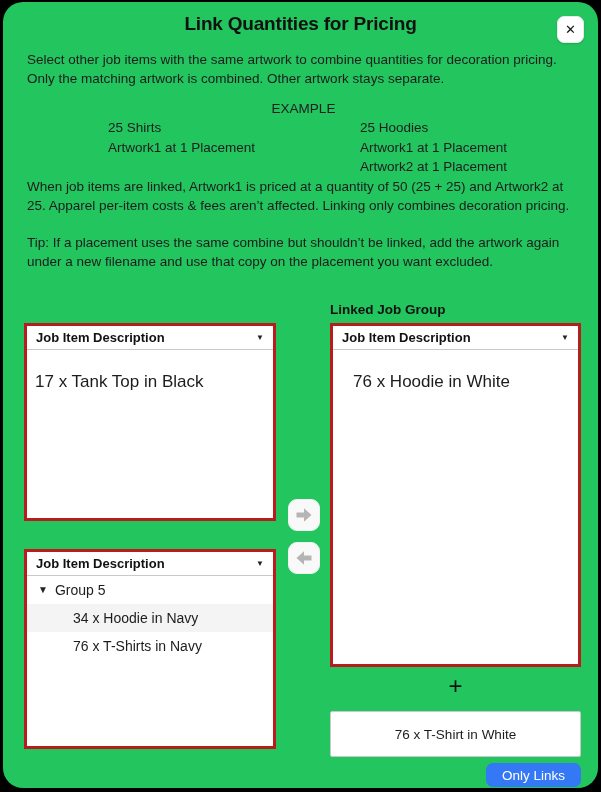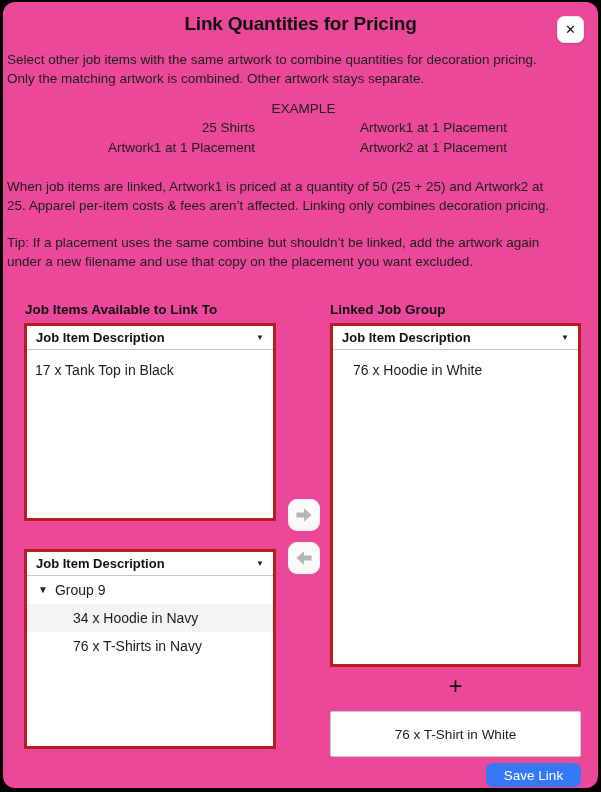--- a/index.html
+++ b/index.html
@@ -2,59 +2,59 @@
 <html><head>
 <meta charset="utf-8">
 <style>
   html,body{margin:0;padding:0;}
   body{
     width:601px;height:792px;background:#000;position:relative;overflow:hidden;
     font-family:"Liberation Sans","DejaVu Sans",sans-serif;color:#1d1d1f;
   }
   .dialog{
     position:absolute;left:3px;top:2px;right:3px;bottom:4px;
-    background:#ec4899;border-radius:12px;
+    background:#22c55e;border-radius:20px;
   }
   .title{
     position:absolute;top:11px;left:0;width:100%;text-align:center;
     font-size:19px;font-weight:700;color:#111;letter-spacing:-0.2px;
   }
   .close-btn{
     position:absolute;top:14px;right:14px;width:25px;height:25px;
     background:#fff;border:1px solid #e9e9e9;border-radius:7px;
     box-shadow:0 1px 2px rgba(0,0,0,0.15);
     display:flex;align-items:center;justify-content:center;
     font-size:13px;font-weight:700;color:#111;cursor:pointer;
   }
-  .para{position:absolute;left:4px;width:557px;font-size:13.5px;line-height:18.5px;color:#1c1c1e;}
+  .para{position:absolute;left:24px;width:557px;font-size:13.5px;line-height:18.5px;color:#1c1c1e;}
   .intro{top:49px;}
   .explanation{top:176px;}
   .tip{top:232px;}
   .example-heading{position:absolute;top:99px;left:0;width:601px;text-align:center;font-size:13.5px;}
-  .example-col{position:absolute;top:116px;font-size:13.5px;line-height:19.5px;text-align:right;}
+  .example-col{position:absolute;top:116px;font-size:13.5px;line-height:19.5px;}
   .example-left{left:105px;}
   .example-right{left:357px;}
   .section-label{position:absolute;font-size:13.5px;font-weight:700;color:#111;}
   .lbl-available{left:22px;top:300px;}
   .lbl-linked{left:327px;top:300px;}
   .lbl-groups{left:22px;top:554px;}
   .listbox{
     position:absolute;background:#fff;border:3px solid #b91c1c;box-sizing:border-box;
   }
   .box-available{left:21px;top:321px;width:252px;height:198px;}
   .box-linked{left:327px;top:321px;width:251px;height:344px;}
   .box-groups{left:21px;top:547px;width:252px;height:200px;}
   .col-header{
     height:23px;border-bottom:1px solid #c9c9c9;display:flex;align-items:center;
     justify-content:space-between;padding:0 9px;font-size:13px;font-weight:700;color:#111;
     cursor:pointer;background:#fff;
   }
   .col-caret{font-size:8px;color:#222;line-height:1;}
   .list-body{padding-top:7px;}
-  .list-item{height:26px;display:flex;align-items:center;font-size:14px;color:#1c1c1e;}
+  .list-item{height:26px;display:flex;align-items:center;font-size:17px;color:#1c1c1e;margin-top:12px;}
   .indent-sm{padding-left:8px;}
   .indent-md{padding-left:20px;}
   .tree-row{height:28px;display:flex;align-items:center;font-size:14px;color:#1c1c1e;}
   .tree-group{padding-left:11px;gap:7px;}
   .tree-child{padding-left:46px;}
   .row-highlight{background:#f4f4f4;}
   .disclosure{font-size:10px;color:#222;line-height:1;}
   .arrow-btn{
     position:absolute;left:285px;width:32px;height:32px;border-radius:9px;
     background:#f9f9f9;border:1px solid #f0f0f0;box-sizing:border-box;
@@ -91,28 +91,28 @@
   </div>
 
   <div class="para intro">Select other job items with the same artwork to combine quantities for decoration pricing. Only the matching artwork is combined. Other artwork stays separate.</div>
 
   <div class="example-heading">EXAMPLE</div>
   <div class="example-col example-left">
     <div>25 Shirts</div>
     <div>Artwork1 at 1 Placement</div>
   </div>
   <div class="example-col example-right">
+    <div>25 Hoodies</div>
     <div>Artwork1 at 1 Placement</div>
     <div>Artwork2 at 1 Placement</div>
   </div>
 
   <div class="para explanation">When job items are linked, Artwork1 is priced at a quantity of 50 (25 + 25) and Artwork2 at 25. Apparel per-item costs &amp; fees aren’t affected. Linking only combines decoration pricing.</div>
   <div class="para tip">Tip: If a placement uses the same combine but shouldn’t be linked, add the artwork again under a new filename and use that copy on the placement you want excluded.</div>
 
-  <div class="section-label lbl-available">Job Items Available to Link To</div>
   <div class="section-label lbl-linked">Linked Job Group</div>
   <div class="section-label lbl-groups">Groups Available to Link To</div>
 
   <div class="listbox box-available">
     <div class="col-header">
       <span>Job Item Description</span>
       <span class="col-caret">▼</span>
     </div>
     <div class="list-body">
       <div class="list-item indent-sm">17 x Tank Top in Black</div>
@@ -141,29 +141,29 @@
   </div>
 
   <div class="listbox box-groups">
     <div class="col-header">
       <span>Job Item Description</span>
       <span class="col-caret">▼</span>
     </div>
     <div>
       <div class="tree-row tree-group">
         <span class="disclosure">▼</span>
-        <span>Group 9</span>
+        <span>Group 5</span>
       </div>
       <div class="tree-row tree-child row-highlight">34 x Hoodie in Navy</div>
       <div class="tree-row tree-child">76 x T-Shirts in Navy</div>
     </div>
   </div>
 
   <button class="plus-btn">
     <span>+</span>
   </button>
   <div class="pending-box">
     <span>76 x T-Shirt in White</span>
   </div>
 
-  <button class="save-btn">Save Link</button>
+  <button class="save-btn">Only Links</button>
 
 </div>
 
 </body></html>

